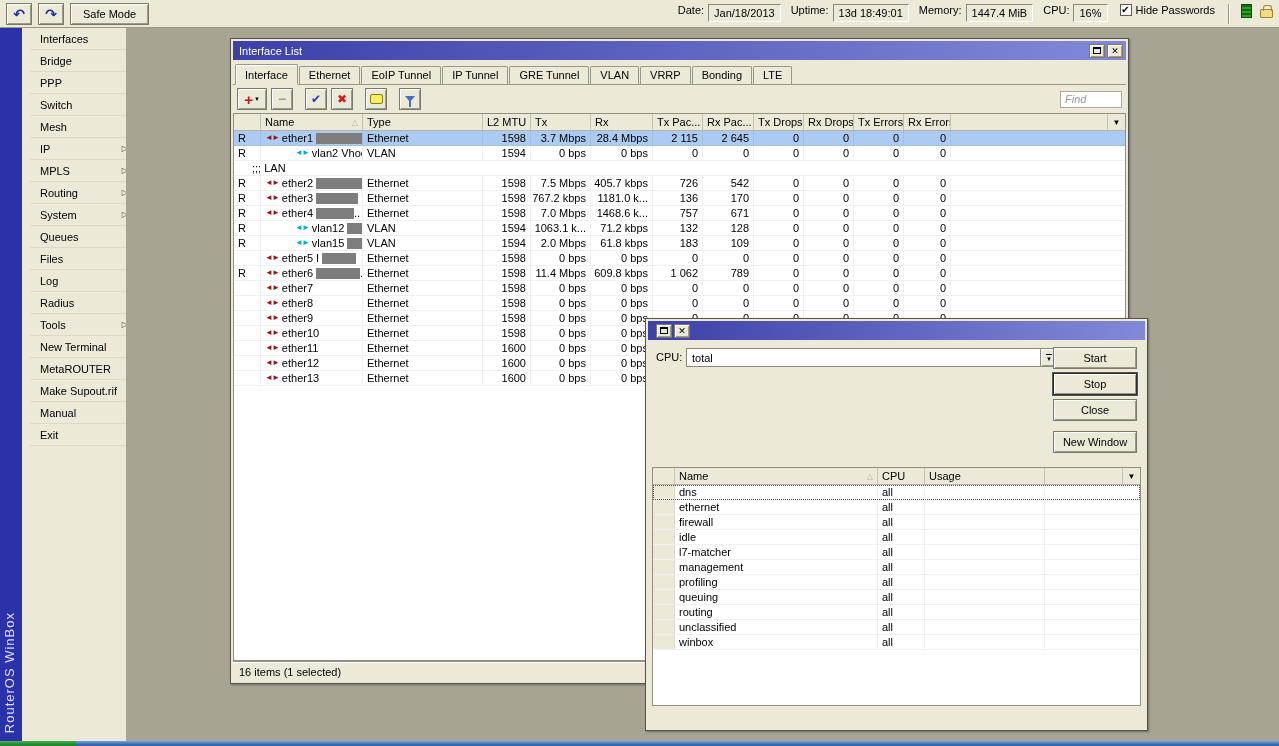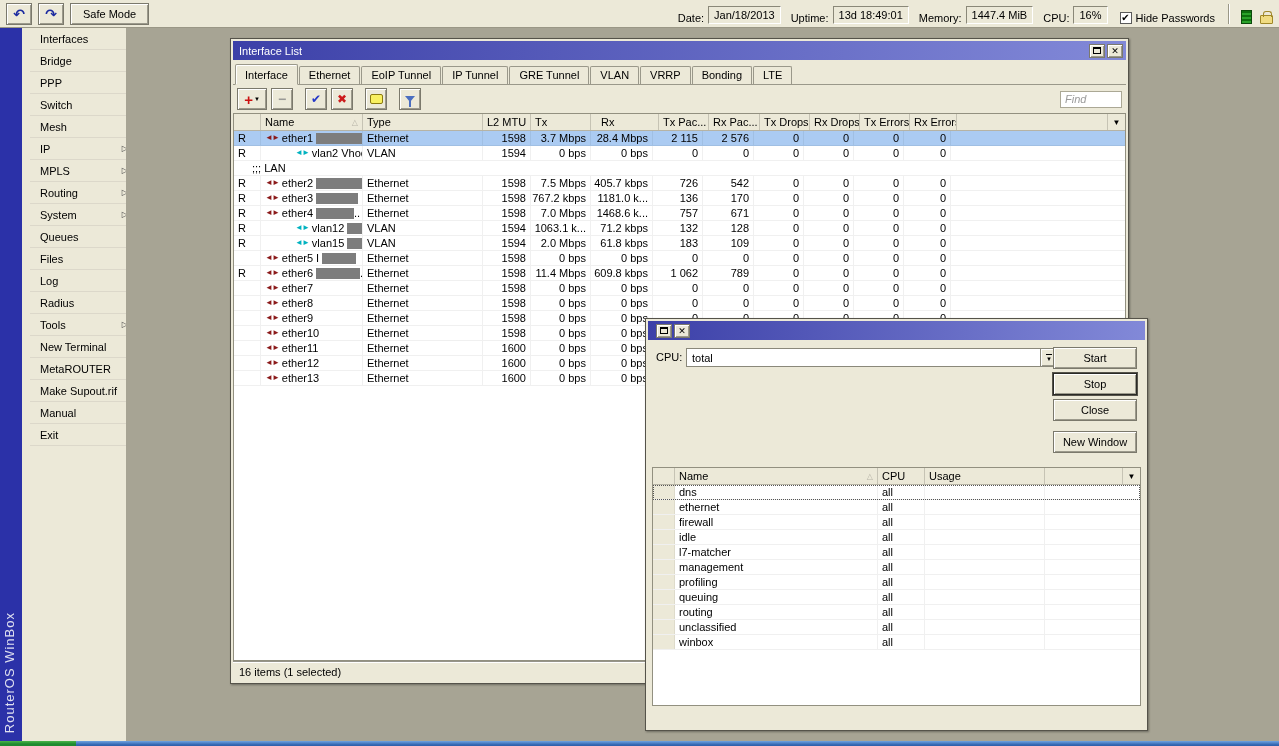--- a/index.html
+++ b/index.html
@@ -8,21 +8,21 @@
   .screen { position:relative; width:1279px; height:746px; background:#ECE9D8; }
 
   
   .topbar { position:absolute; left:0; top:0; width:1279px; height:28px; background:#ECE9D8;
             border-bottom:1px solid #9a9786; display:flex; align-items:center; padding:0 6px; }
   .tb-btn { height:22px; min-width:26px; background:#ECE9D8; border:1px solid #7b796c;
             box-shadow:inset 1px 1px 0 #fff, inset -1px -1px 0 #9c9a8c; display:flex; align-items:center;
             justify-content:center; margin-right:6px; cursor:default; }
   .tb-btn.safe { padding:0 12px; font-size:11px; }
   .arrow-glyph { color:#1b2aa0; font-size:14px; line-height:14px; font-weight:bold; }
-  .tb-right { margin-left:auto; display:flex; align-items:flex-end; gap:4px; }
+  .tb-right { margin-left:auto; display:flex; align-items:flex-start; gap:4px; }
   .tb-lbl { margin-left:6px; }
   .tb-field { border:1px solid; border-color:#8a8878 #ffffff #ffffff #8a8878; padding:1px 5px; height:18px;
               display:flex; align-items:center; white-space:nowrap; }
   .cbx { width:12px; height:12px; background:#fff; border:1px solid #5a5a5a; display:flex; align-items:center;
          justify-content:center; font-size:10px; line-height:10px; margin-left:8px; color:#000; }
   .vsep { width:2px; height:20px; border-left:1px solid #9a9786; border-right:1px solid #fff; margin:0 7px 0 9px; }
   .gicon { width:11px; height:14px; border:1px solid #0a4a0a;
            background:repeating-linear-gradient(0deg,#2aa22a 0 2px,#0e6e0e 2px 4px); }
   .lock { width:13px; height:9px; background:#F0DC82; border:1px solid #A08828; border-radius:1px;
           position:relative; margin-top:5px; margin-left:4px; }
@@ -292,21 +292,21 @@
           </div>
           <div class="hcell" style="width: 120px;">
             <span>Type</span>
           </div>
           <div class="hcell" style="width: 48px;">
             <span>L2 MTU</span>
           </div>
           <div class="hcell" style="width: 60px;">
             <span>Tx</span>
           </div>
-          <div class="hcell" style="width: 62px; margin-left: 6px;">
+          <div class="hcell" style="width: 62px;">
             <span>Rx</span>
           </div>
           <div class="hcell" style="width: 50px;">
             <span>Tx Pac...</span>
           </div>
           <div class="hcell" style="width: 51px;">
             <span>Rx Pac...</span>
           </div>
           <div class="hcell" style="width: 50px;">
             <span>Tx Drops</span>
@@ -329,21 +329,21 @@
             <div class="tcell" style="width: 102px;">
               <span class="ic ic-eth">◄►</span>
               <span>ether1</span>
               <span class="redact" style="width: 58px;"></span>
             </div>
             <div class="tcell" style="width: 120px;">Ethernet</div>
             <div class="tcell num" style="width: 48px;">1598</div>
             <div class="tcell num" style="width: 60px;">3.7 Mbps</div>
             <div class="tcell num" style="width: 62px;">28.4 Mbps</div>
             <div class="tcell num" style="width: 50px;">2 115</div>
-            <div class="tcell num" style="width: 51px;">2 576</div>
+            <div class="tcell num" style="width: 51px;">2 645</div>
             <div class="tcell num" style="width: 50px;">0</div>
             <div class="tcell num" style="width: 50px;">0</div>
             <div class="tcell num" style="width: 50px;">0</div>
             <div class="tcell num" style="width: 47px;">0</div>
             <div class="tcell filler"></div>
           </div>
           <div class="trow">
             <div class="tcell" style="width: 27px;">R</div>
             <div class="tcell" style="width: 102px;">
               <span class="ic ic-vlan" style="margin-left: 30px;">◄►</span>

